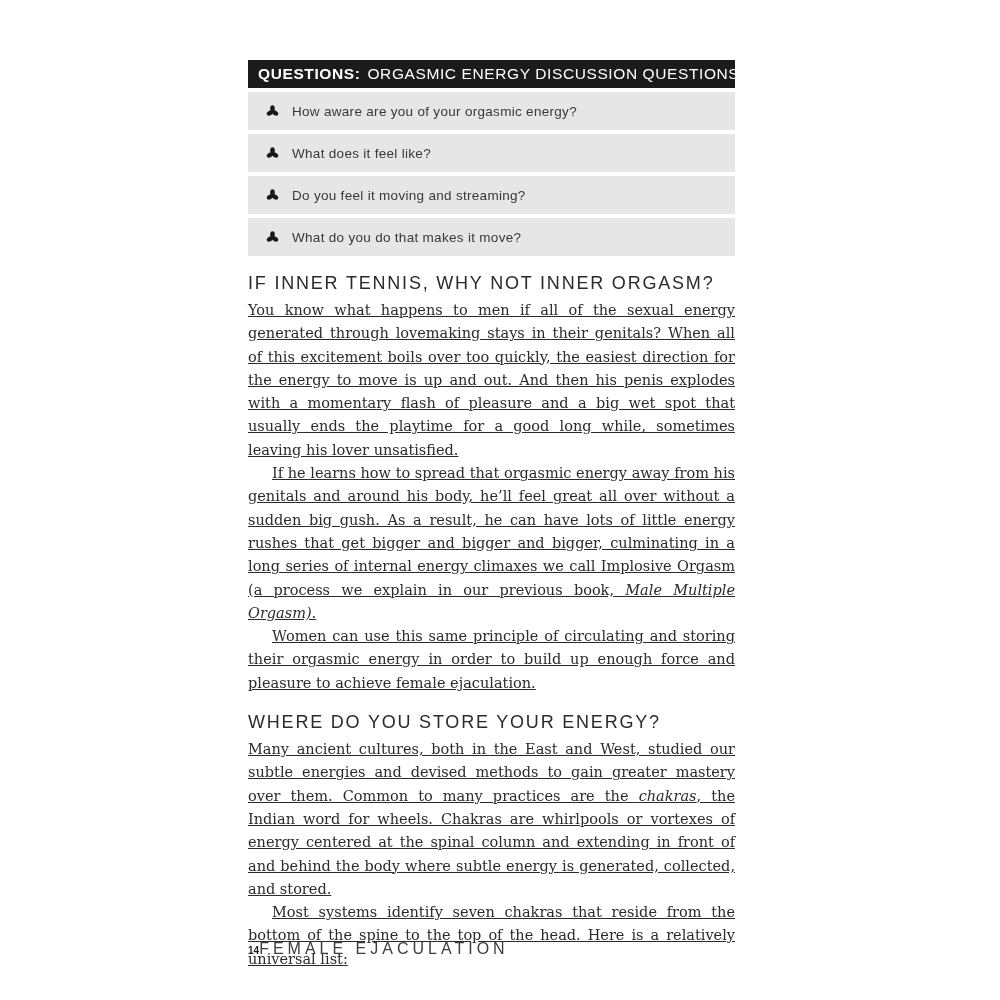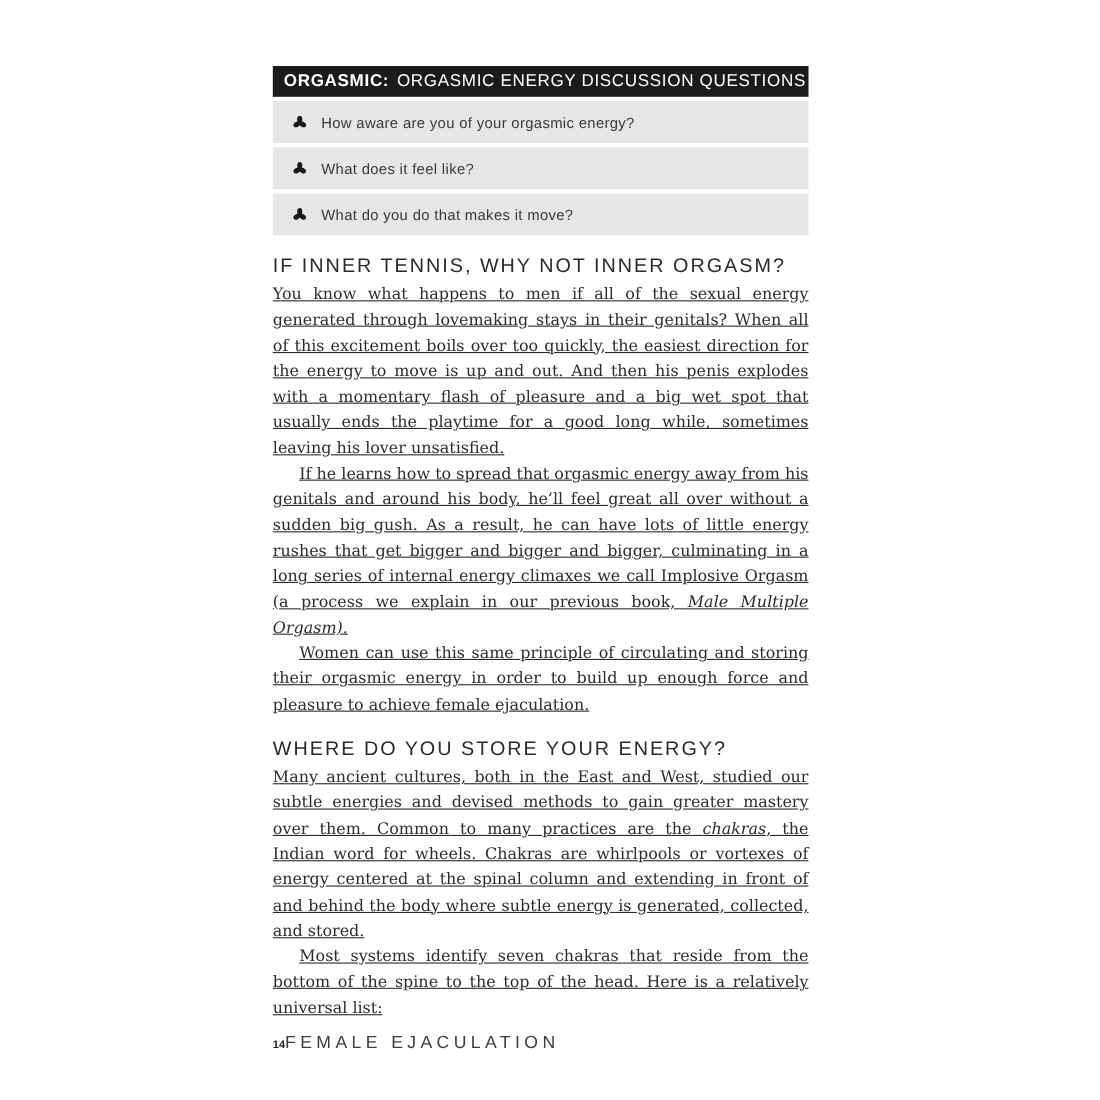--- a/index.html
+++ b/index.html
@@ -92,21 +92,21 @@
     white-space:nowrap;
   }
 </style>
 </head>
 <body>
 
 <div class="page">
   <div class="content">
 
     <div class="ex-header">
-      <span class="ex-label">ORGASMIC:</span>
+      <span class="ex-label">QUESTIONS:</span>
       <span>ORGASMIC ENERGY DISCUSSION QUESTIONS</span>
     </div>
 
     <div class="ex-rows">
       <div class="q-row">
         <span class="q-icon">
           <svg viewBox="0 0 24 24" width="13" height="13">
               <g fill="#1a1a1a">
             <ellipse cx="12" cy="6.5" rx="4.3" ry="6.2"></ellipse>
             <ellipse cx="12" cy="6.5" rx="4.3" ry="6.2" transform="rotate(120 12 12)"></ellipse>
@@ -131,20 +131,32 @@
       <div class="q-row">
         <span class="q-icon">
           <svg viewBox="0 0 24 24" width="13" height="13">
               <g fill="#1a1a1a">
             <ellipse cx="12" cy="6.5" rx="4.3" ry="6.2"></ellipse>
             <ellipse cx="12" cy="6.5" rx="4.3" ry="6.2" transform="rotate(120 12 12)"></ellipse>
             <ellipse cx="12" cy="6.5" rx="4.3" ry="6.2" transform="rotate(240 12 12)"></ellipse>
           </g>
             </svg>
         </span>
+        <span class="q-text">Do you feel it moving and streaming?</span>
+      </div>
+      <div class="q-row">
+        <span class="q-icon">
+          <svg viewBox="0 0 24 24" width="13" height="13">
+              <g fill="#1a1a1a">
+            <ellipse cx="12" cy="6.5" rx="4.3" ry="6.2"></ellipse>
+            <ellipse cx="12" cy="6.5" rx="4.3" ry="6.2" transform="rotate(120 12 12)"></ellipse>
+            <ellipse cx="12" cy="6.5" rx="4.3" ry="6.2" transform="rotate(240 12 12)"></ellipse>
+          </g>
+            </svg>
+        </span>
         <span class="q-text">What do you do that makes it move?</span>
       </div>
     </div>
 
     <h2 class="sec-heading">IF INNER TENNIS, WHY NOT INNER ORGASM?</h2>
     <p class="body-para"><span>You know what happens to men if all of the sexual energy generated through lovemaking stays in their genitals? When all of this excitement boils over too quickly, the easiest direction for the energy to move is up and out. And then his penis explodes with a momentary flash of pleasure and a big wet spot that usually ends the playtime for a good long while, sometimes leaving his lover unsatisfied.</span></p>
     <p class="body-para indent"><span>If he learns how to spread that orgasmic energy away from his genitals and around his body, he’ll feel great all over without a sudden big gush. As a result, he can have lots of little energy rushes that get bigger and bigger and bigger, culminating in a long series of internal energy climaxes we call Implosive Orgasm (a process we explain in our previous book, </span><em>Male Multiple Orgasm).</em></p>
     <p class="body-para indent"><span>Women can use this same principle of circulating and storing their orgasmic energy in order to build up enough force and pleasure to achieve female ejaculation.</span></p>
 
     <h2 class="sec-heading">WHERE DO YOU STORE YOUR ENERGY?</h2>

